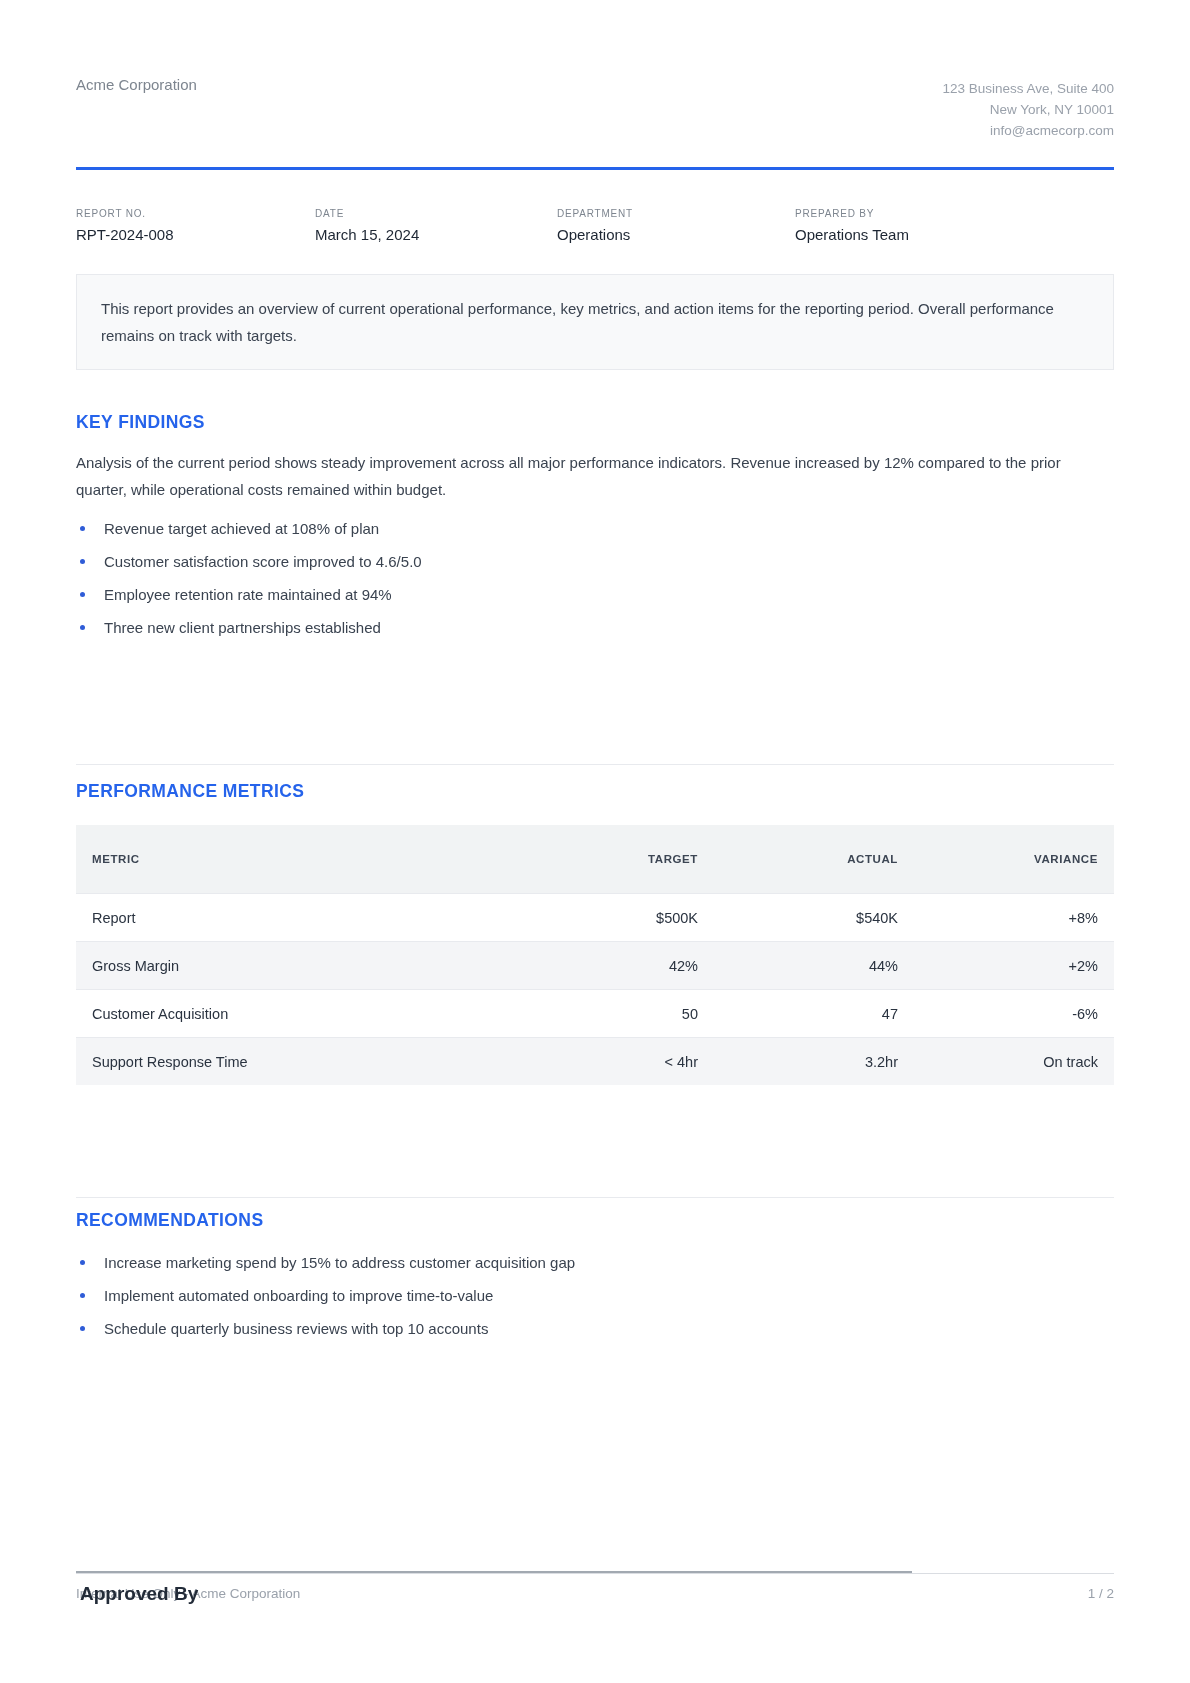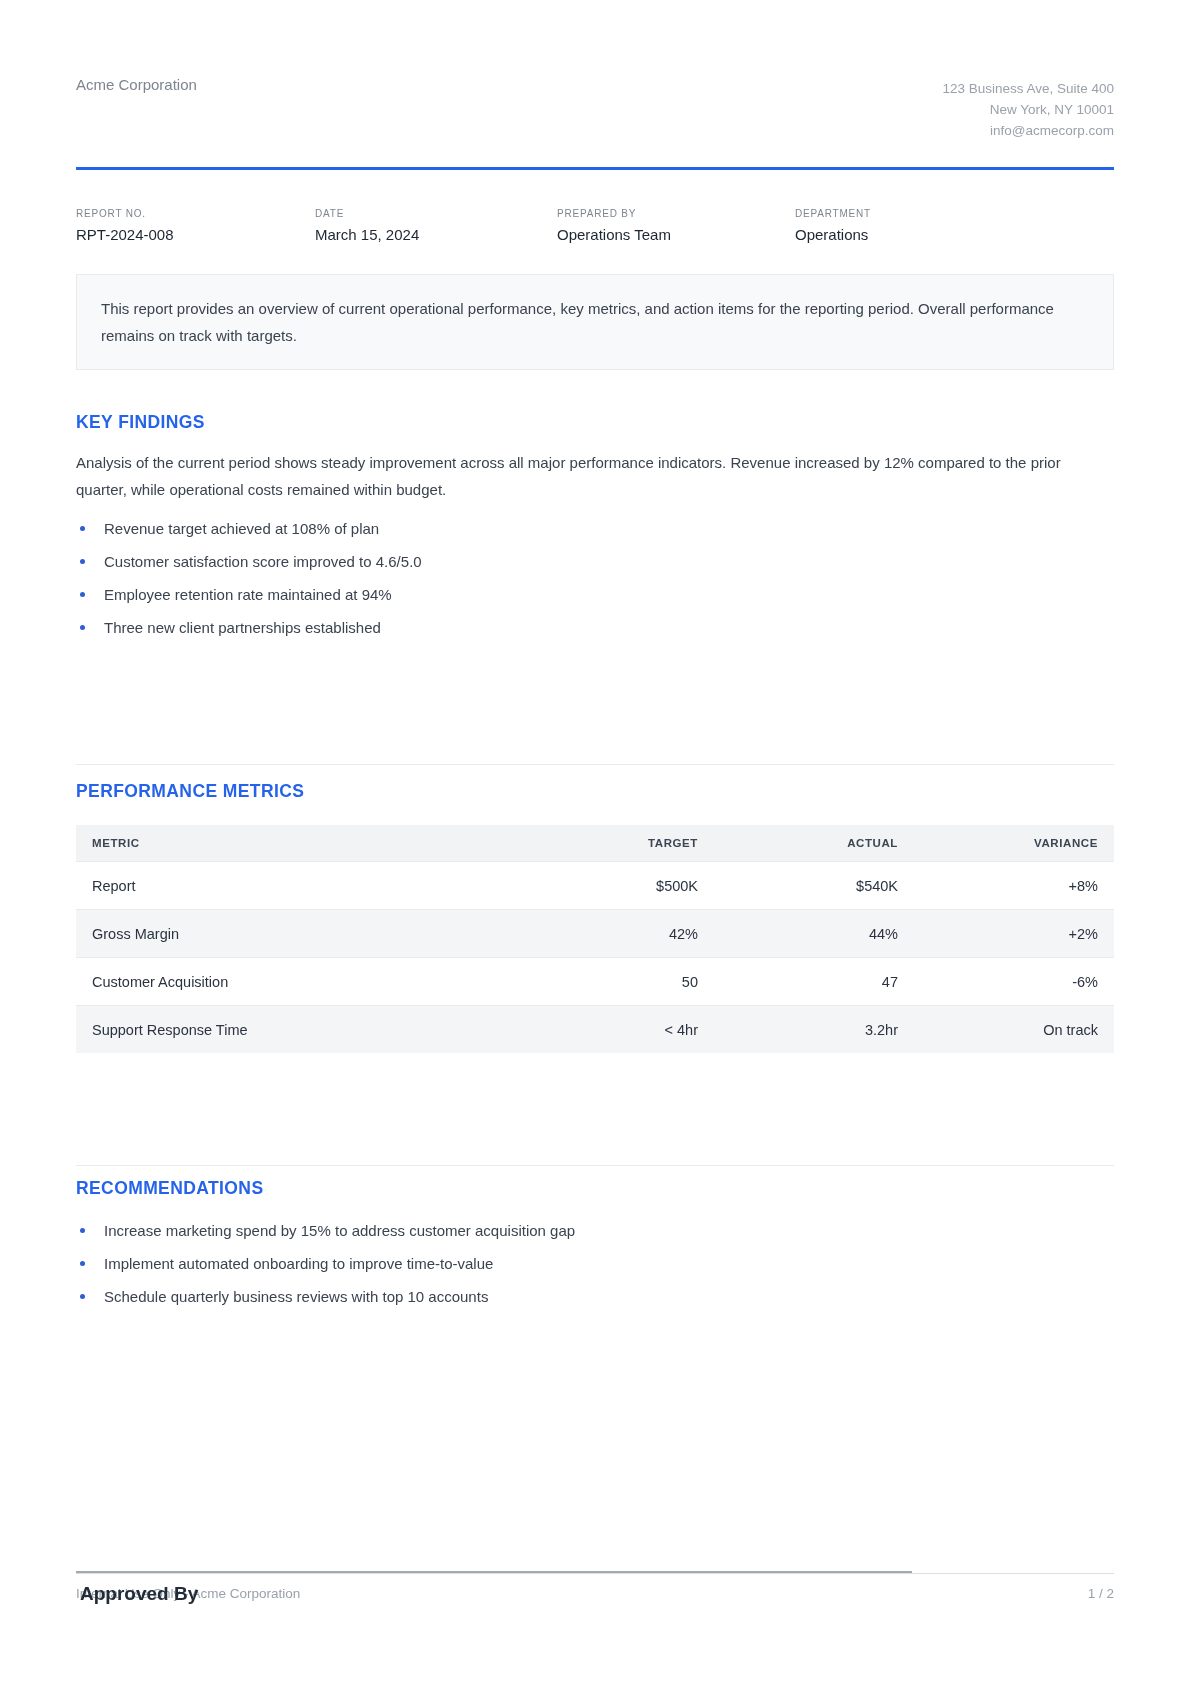--- a/index.html
+++ b/index.html
@@ -80,21 +80,21 @@
 
   
   table.metrics { width: 100%; border-collapse: collapse; margin-top: 23px; }
   table.metrics th {
     background: #f1f3f4;
     font-size: 11.5px;
     font-weight: 700;
     letter-spacing: 0.6px;
     color: #3c4553;
     text-align: right;
-    padding: 12px 16px;
+    padding: 28px 16px;
   }
   table.metrics th.col-metric { text-align: left; }
   table.metrics td {
     font-size: 14.5px;
     color: #2a3340;
     text-align: right;
     padding: 15.5px 16px;
     border-top: 1px solid #e8eaee;
   }
   table.metrics td.col-metric { text-align: left; }
@@ -138,26 +138,26 @@
   <div class="meta-row">
     <div>
       <div class="meta-label">REPORT NO.</div>
       <div class="meta-value">RPT-2024-008</div>
     </div>
     <div>
       <div class="meta-label">DATE</div>
       <div class="meta-value">March 15, 2024</div>
     </div>
     <div>
+      <div class="meta-label">DEPARTMENT</div>
+      <div class="meta-value">Operations</div>
+    </div>
+    <div>
       <div class="meta-label">PREPARED BY</div>
       <div class="meta-value">Operations Team</div>
-    </div>
-    <div>
-      <div class="meta-label">DEPARTMENT</div>
-      <div class="meta-value">Operations</div>
     </div>
   </div>
 
   <div class="summary-box">This report provides an overview of current operational performance, key metrics, and action items for the reporting period. Overall performance remains on track with targets.</div>
 
   <div class="section-heading h-findings">KEY FINDINGS</div>
   <div class="body-para">Analysis of the current period shows steady improvement across all major performance indicators. Revenue increased by 12% compared to the prior quarter, while operational costs remained within budget.</div>
   <ul class="bullets">
     <li><span class="dot"></span><span>Revenue target achieved at 108% of plan</span></li>
     <li><span class="dot"></span><span>Customer satisfaction score improved to 4.6/5.0</span></li>

